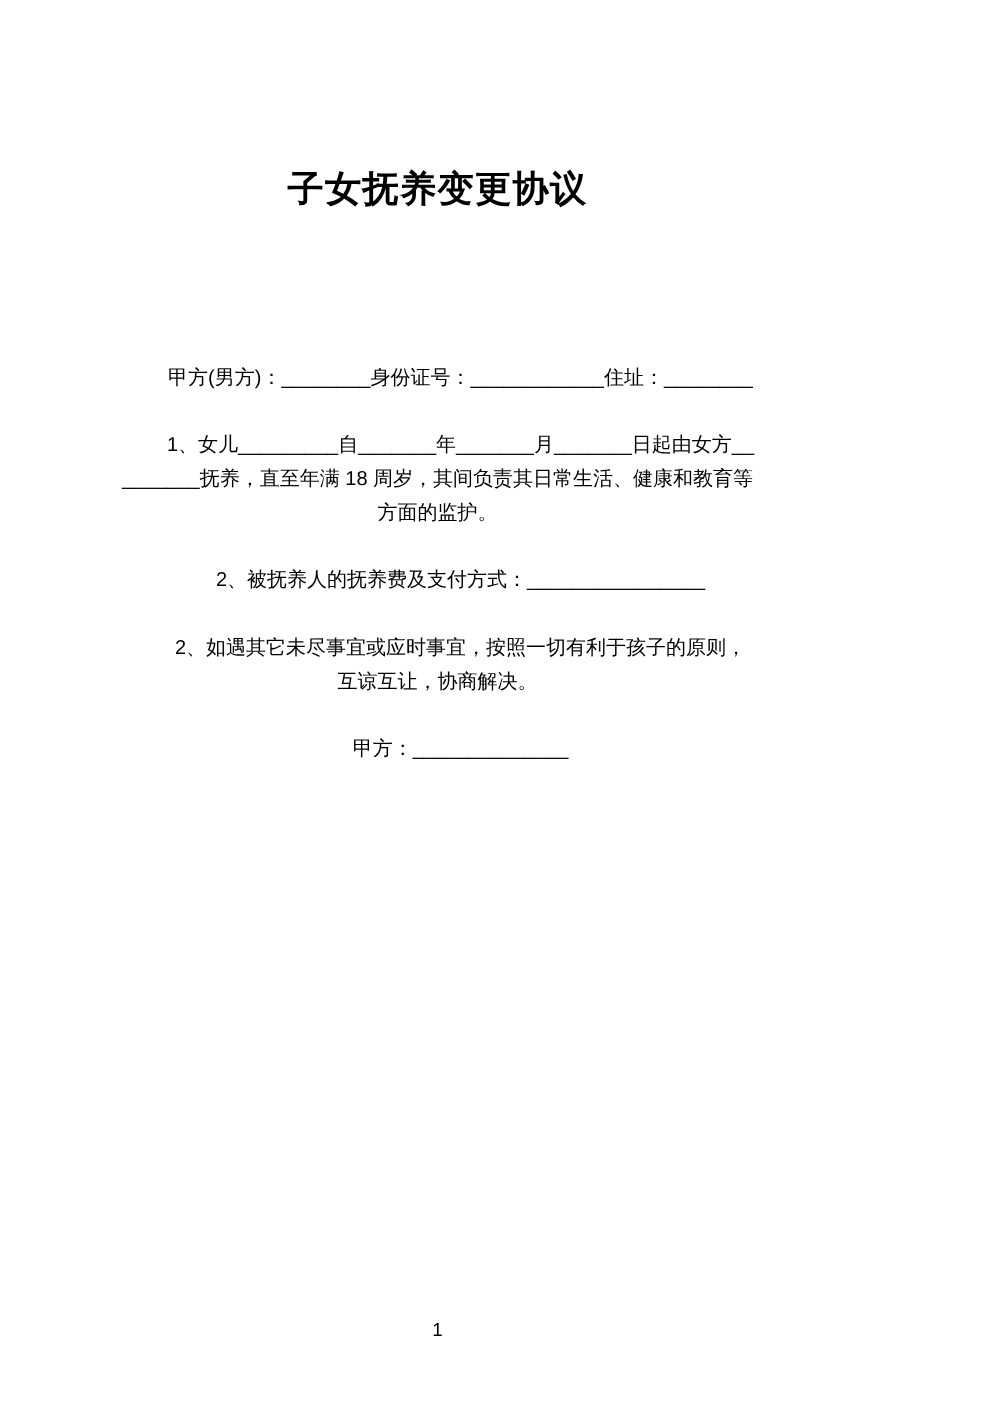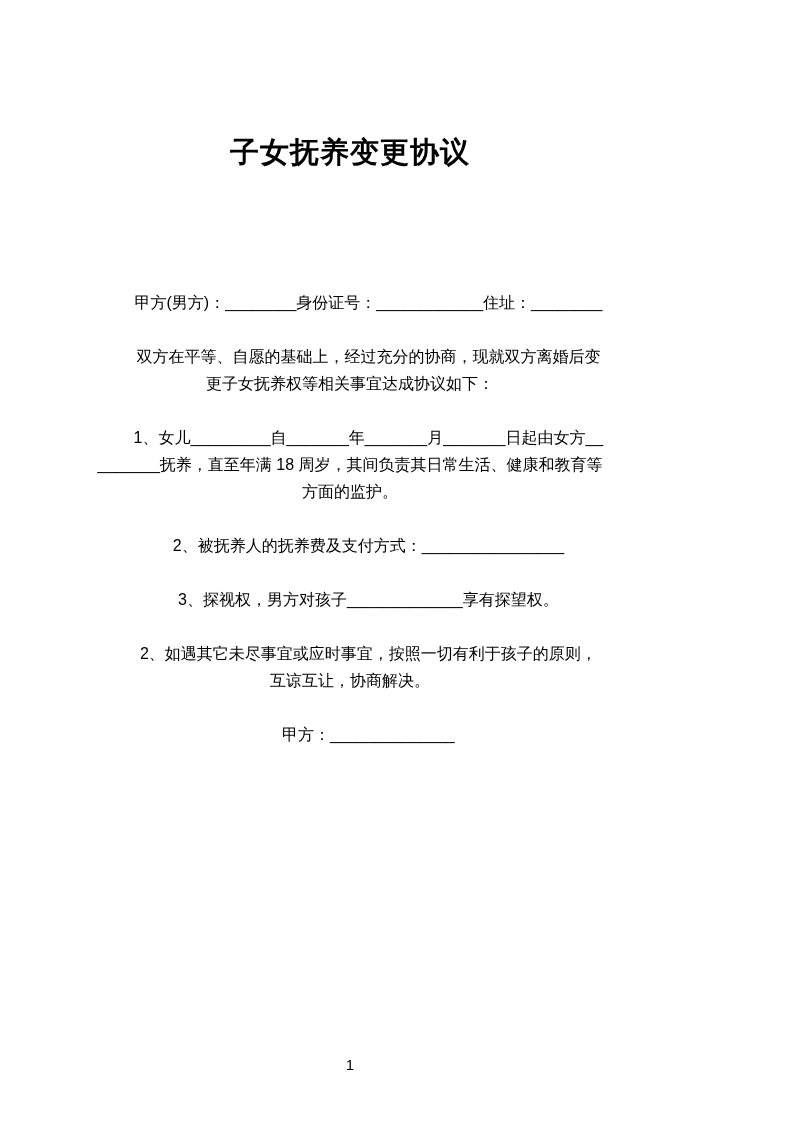--- a/index.html
+++ b/index.html
@@ -55,27 +55,25 @@
 </head>
 <body>
 
 <div class="page">
 
   <h1 class="doc-title">子女抚养变更协议</h1>
 
   <p class="para first-body">甲方(男方)：________身份证号：____________住址：________</p>
 
 
-  <p class="para">双方在平等、自愿的基础上，经过充分的协商，现就双方离婚后变更子女抚养权等相关事宜达成协议如下：</p>
 
   <p class="para">1、女儿_________自_______年_______月_______日起由女方_________抚养，直至年满 18 周岁，其间负责其日常生活、健康和教育等方面的监护。</p>
 
   <p class="para">2、被抚养人的抚养费及支付方式：________________</p>
 
-  <p class="para">3、探视权，男方对孩子_____________享有探望权。</p>
 
   <p class="para">2、如遇其它未尽事宜或应时事宜，按照一切有利于孩子的原则，互谅互让，协商解决。</p>
 
 
 
   <p class="para">甲方：______________</p>
 
 
   <div class="page-number">1</div>
 

